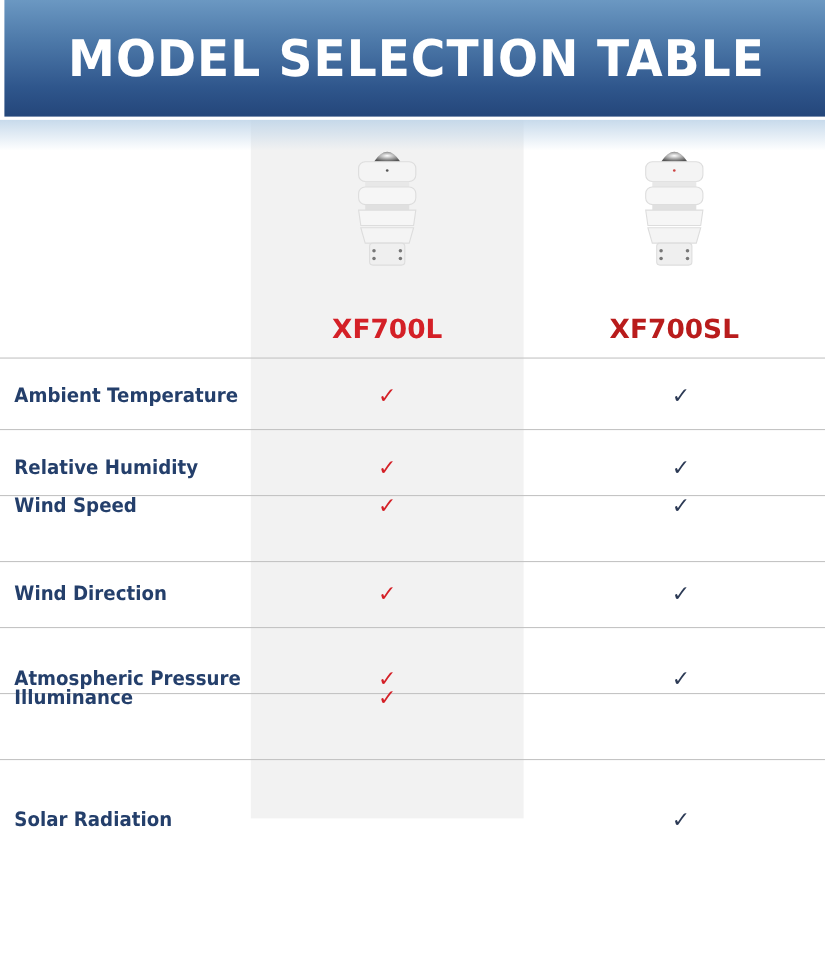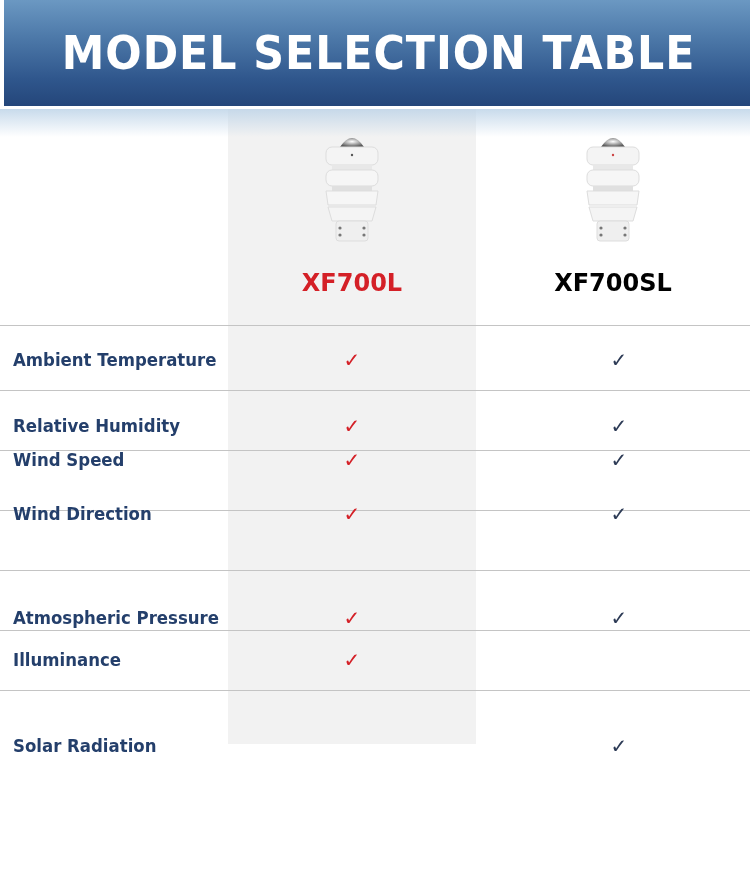--- a/index.html
+++ b/index.html
@@ -10,21 +10,21 @@
             display:flex; align-items:center; justify-content:center; }
   .banner h1 { margin:0; color:#ffffff; font-size:46px; font-weight:bold; letter-spacing:1px;
                font-family:"DejaVu Sans", sans-serif; transform:scaleX(0.93); }
   .banner-shadow { position:absolute; left:0; top:109px; width:750px; height:28px;
                    background:linear-gradient(to bottom, rgba(190,212,232,0.85), rgba(255,255,255,0)); z-index:2; }
   .graycol { position:absolute; left:228px; top:109px; width:248px; height:635px; background:#f2f2f2; }
   .product { position:absolute; top:109px; height:216px; display:flex; flex-direction:column; align-items:center; }
   .product.p1 { left:228px; width:248px; }
   .product.p2 { left:476px; width:274px; }
   .sensor { margin-top:20px; width:60px; height:120px; position:relative; }
-  .model { margin-top:20px; font-size:24px; font-weight:bold; font-family:"DejaVu Sans", sans-serif; }
+  .model { margin-top:36px; font-size:24px; font-weight:bold; font-family:"DejaVu Sans", sans-serif; }
   .rowline { position:absolute; left:0; width:750px; height:1px; background:#c4c4c4; }
   .row { position:absolute; left:0; width:600px; height:60px;padding-left:46px; }
   .row .label { position:absolute; left:13px; top:0; height:60px; line-height:60px; font-size:18px;
                 font-weight:bold; color:#243f6b; font-family:"DejaVu Sans", sans-serif; transform-origin:left center; transform:scaleX(0.92); }
   .row .c1, .row .c2 { position:absolute; top:0; height:60px; line-height:60px; text-align:center; font-size:20px; }
   .row .c1 { left:228px; width:248px; color:#d42027; }
   .row .c2 { left:494px; width:250px; color:#2c3a55; }
 </style>
 </head>
 <body>
@@ -75,21 +75,21 @@
     <rect x="4" y="41" width="52" height="16" rx="6" fill="#f6f6f6" stroke="#ddd"></rect>
     <rect x="10" y="57" width="40" height="5" fill="#e0e0e0"></rect>
     <path d="M4 62 H56 L54 76 H6 Z" fill="#f6f6f6" stroke="#ddd"></path>
     <path d="M6 78 H54 L50 92 H10 Z" fill="#f4f4f4" stroke="#ddd"></path>
     <rect x="14" y="92" width="32" height="20" rx="3" fill="#efefef" stroke="#ddd"></rect>
     <circle cx="18" cy="99" r="1.6" fill="#777"></circle>
       <circle cx="18" cy="106" r="1.6" fill="#777"></circle>
     <circle cx="42" cy="99" r="1.6" fill="#777"></circle>
       <circle cx="42" cy="106" r="1.6" fill="#777"></circle>
   </svg>
-  <div class="model" style="color:#000000">XF700SL</div>
+  <div class="model" style="color:#b91c1c">XF700SL</div>
 </div>
 
 <div class="rowline" style="top:325px"></div>
 <div class="row" style="top:330px">
   <span class="label">Ambient Temperature</span>
   <span class="c1">✓</span>
   <span class="c2">✓</span>
 </div>
 <div class="rowline" style="top:390px"></div>
 <div class="row" style="top:396px">
@@ -97,33 +97,33 @@
   <span class="c1">✓</span>
   <span class="c2">✓</span>
 </div>
 <div class="rowline" style="top:450px"></div>
 <div class="row" style="top:430px">
   <span class="label">Wind Speed</span>
   <span class="c1">✓</span>
   <span class="c2">✓</span>
 </div>
 <div class="rowline" style="top:510px"></div>
-<div class="row" style="top:484px">
+<div class="row" style="top:510px">
   <span class="label">Wind Direction</span>
   <span class="c1">✓</span>
   <span class="c2">✓</span>
 </div>
 <div class="rowline" style="top:570px"></div>
 <div class="row" style="top:588px">
   <span class="label">Atmospheric Pressure</span>
   <span class="c1">✓</span>
   <span class="c2">✓</span>
 </div>
 <div class="rowline" style="top:630px"></div>
-<div class="row" style="top:630px">
+<div class="row" style="top:605px">
   <span class="label">Illuminance</span>
   <span class="c1">✓</span>
   <span class="c2"></span>
 </div>
 <div class="rowline" style="top:690px"></div>
 <div class="row" style="top:716px">
   <span class="label">Solar Radiation</span>
   <span class="c1"></span>
   <span class="c2">✓</span>
 </div>

